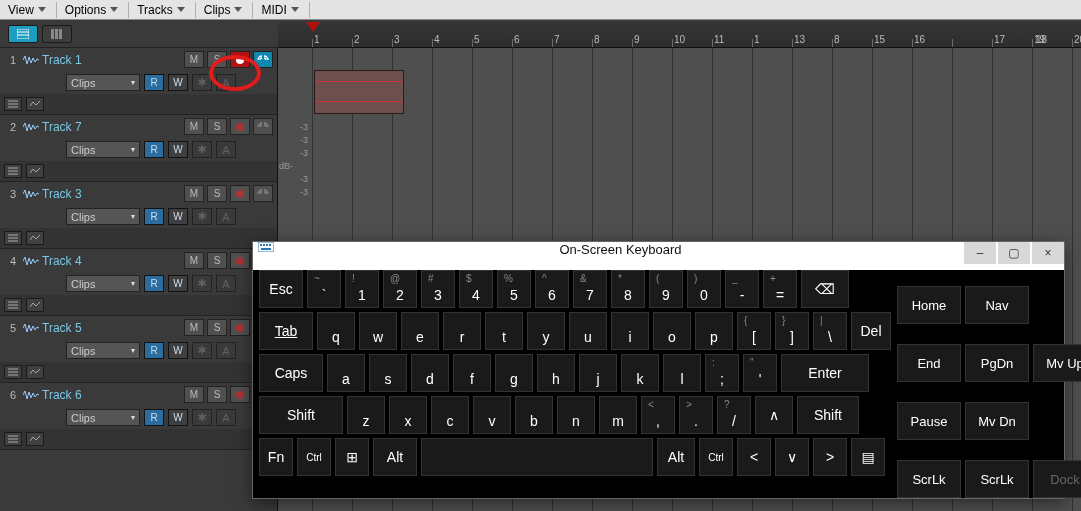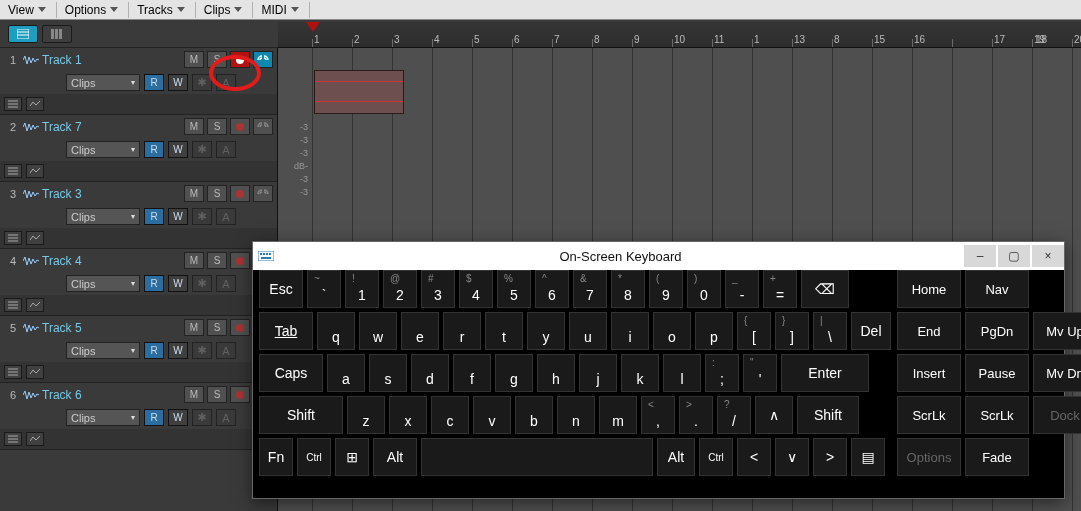--- a/index.html
+++ b/index.html
@@ -59,37 +59,37 @@
   .gridv{position:absolute; top:0; bottom:0; border-left:1px solid #3e3e3e;}
   .gridv.bar{border-left:1px solid #333;}
   .clipregion{position:absolute; background:#6e4f4f; border:1px solid #2a1a1a;}
   .cliplines{position:absolute; border-top:1px solid #c33; width:100%;}
   
   
   .circlemark{position:absolute; border:4px solid #e21b1b; border-radius:50%; pointer-events:none;}
 
   
   .osk{position:absolute; left:252px; top:241px; width:813px; height:258px; background:#000; border:1px solid #666; box-shadow:0 4px 16px rgba(0,0,0,.5);}
-  .osktitle{height:28px;background:#fff;display:flex;align-items:center; }
+  .osktitle{height:28px;background:#fff;display:flex;}
   .oskiconwrap{width:26px;display:flex;justify-content:center;}
   .oskicon svg{display:block;}
   .osktitletext{flex:1;text-align:center;font-size:13px;color:#111;}
   .oskwinbtns{display:flex;}
   .oskwinbtn{width:32px;height:22px;background:#d8d8d8;margin-left:2px;display:flex;align-items:center;justify-content:center;font-size:12px;color:#333;}
   .oskbody{position:absolute; top:28px; left:6px; right:6px; bottom:6px; background:#000;}
   .krow{display:flex;gap:4px;margin-bottom:4px;}
   .key{height:38px;background:#1a1a1a;border:1px solid #333;color:#fff;font-size:14px;display:flex;align-items:flex-end;justify-content:center;padding-bottom:4px;position:relative;}
   .key.side{background:#1a1a1a;font-size:13px;align-items:center;padding:0;}
   .key.wide{font-size:14px;align-items:center;padding:0;}
   .key .sup{position:absolute;top:2px;left:6px;font-size:10px;color:#888;}
   .key.dim{color:#666;}
   .oskcluster{display:flex;}
   .oskmain{flex:0 0 auto;}
   .osknav{margin-left:6px;}
-  .osknav .key{width:64px;}
+  .osknav .key{width:64px;margin-top:16px;}
 </style>
 </head>
 <body>
 
 <div class="menubar">
   <div id="menuitems" style="display: flex; align-items: center; height: 100%;">
       <div class="menuitem">
         <span>View</span>
         <span class="chev">
           <svg width="8" height="8" viewBox="0 0 8 8">
@@ -475,21 +475,21 @@
         <div class="gridv bar" style="left: 794px;"></div>
       </div>
     <div class="clipregion" id="clipregion" style="left: 36px; top: 22px; width: 90px; height: 44px;">
       <div class="cliplines" style="top:10px"></div>
       <div class="cliplines" style="top:30px"></div>
     </div>
     <div class="dbscale" id="dbscale">
         <div class="dbline" style="position: absolute; right: 4px; top: 72px;">-3</div>
         <div class="dbline" style="position: absolute; right: 4px; top: 85px;">-3</div>
         <div class="dbline" style="position: absolute; right: 4px; top: 98px;">-3</div>
-        <div class="dbline" style="position: absolute; right: 4px; top: 111px;">dB-</div>
+        <div class="dbline" style="position: absolute; right: 19px; top: 111px;">dB-</div>
         <div class="dbline" style="position: absolute; right: 4px; top: 124px;">-3</div>
         <div class="dbline" style="position: absolute; right: 4px; top: 137px;">-3</div>
       </div>
   </div>
 </div>
 
 <div class="ruler" style="top:22px;" id="ruler">
     <div class="tick" style="left: 34px;"></div>
     <div class="ticklabel" style="left: 34px;">1</div>
     <div class="tick" style="left: 74px;"></div>
@@ -801,21 +801,20 @@
           <div class="krow">
             <div class="key side">Home</div>
             <div class="key side">Nav</div>
           </div>
           <div class="krow">
             <div class="key side">End</div>
             <div class="key side">PgDn</div>
             <div class="key side">Mv Up</div>
           </div>
           <div class="krow">
-            <div class="key side">Insert</div>
             <div class="key side">Pause</div>
             <div class="key side">Mv Dn</div>
           </div>
           <div class="krow">
             <div class="key side">ScrLk</div>
             <div class="key side">ScrLk</div>
             <div class="key side dim">Dock</div>
           </div>
           <div class="krow">
             <div class="key side dim">Options</div>

